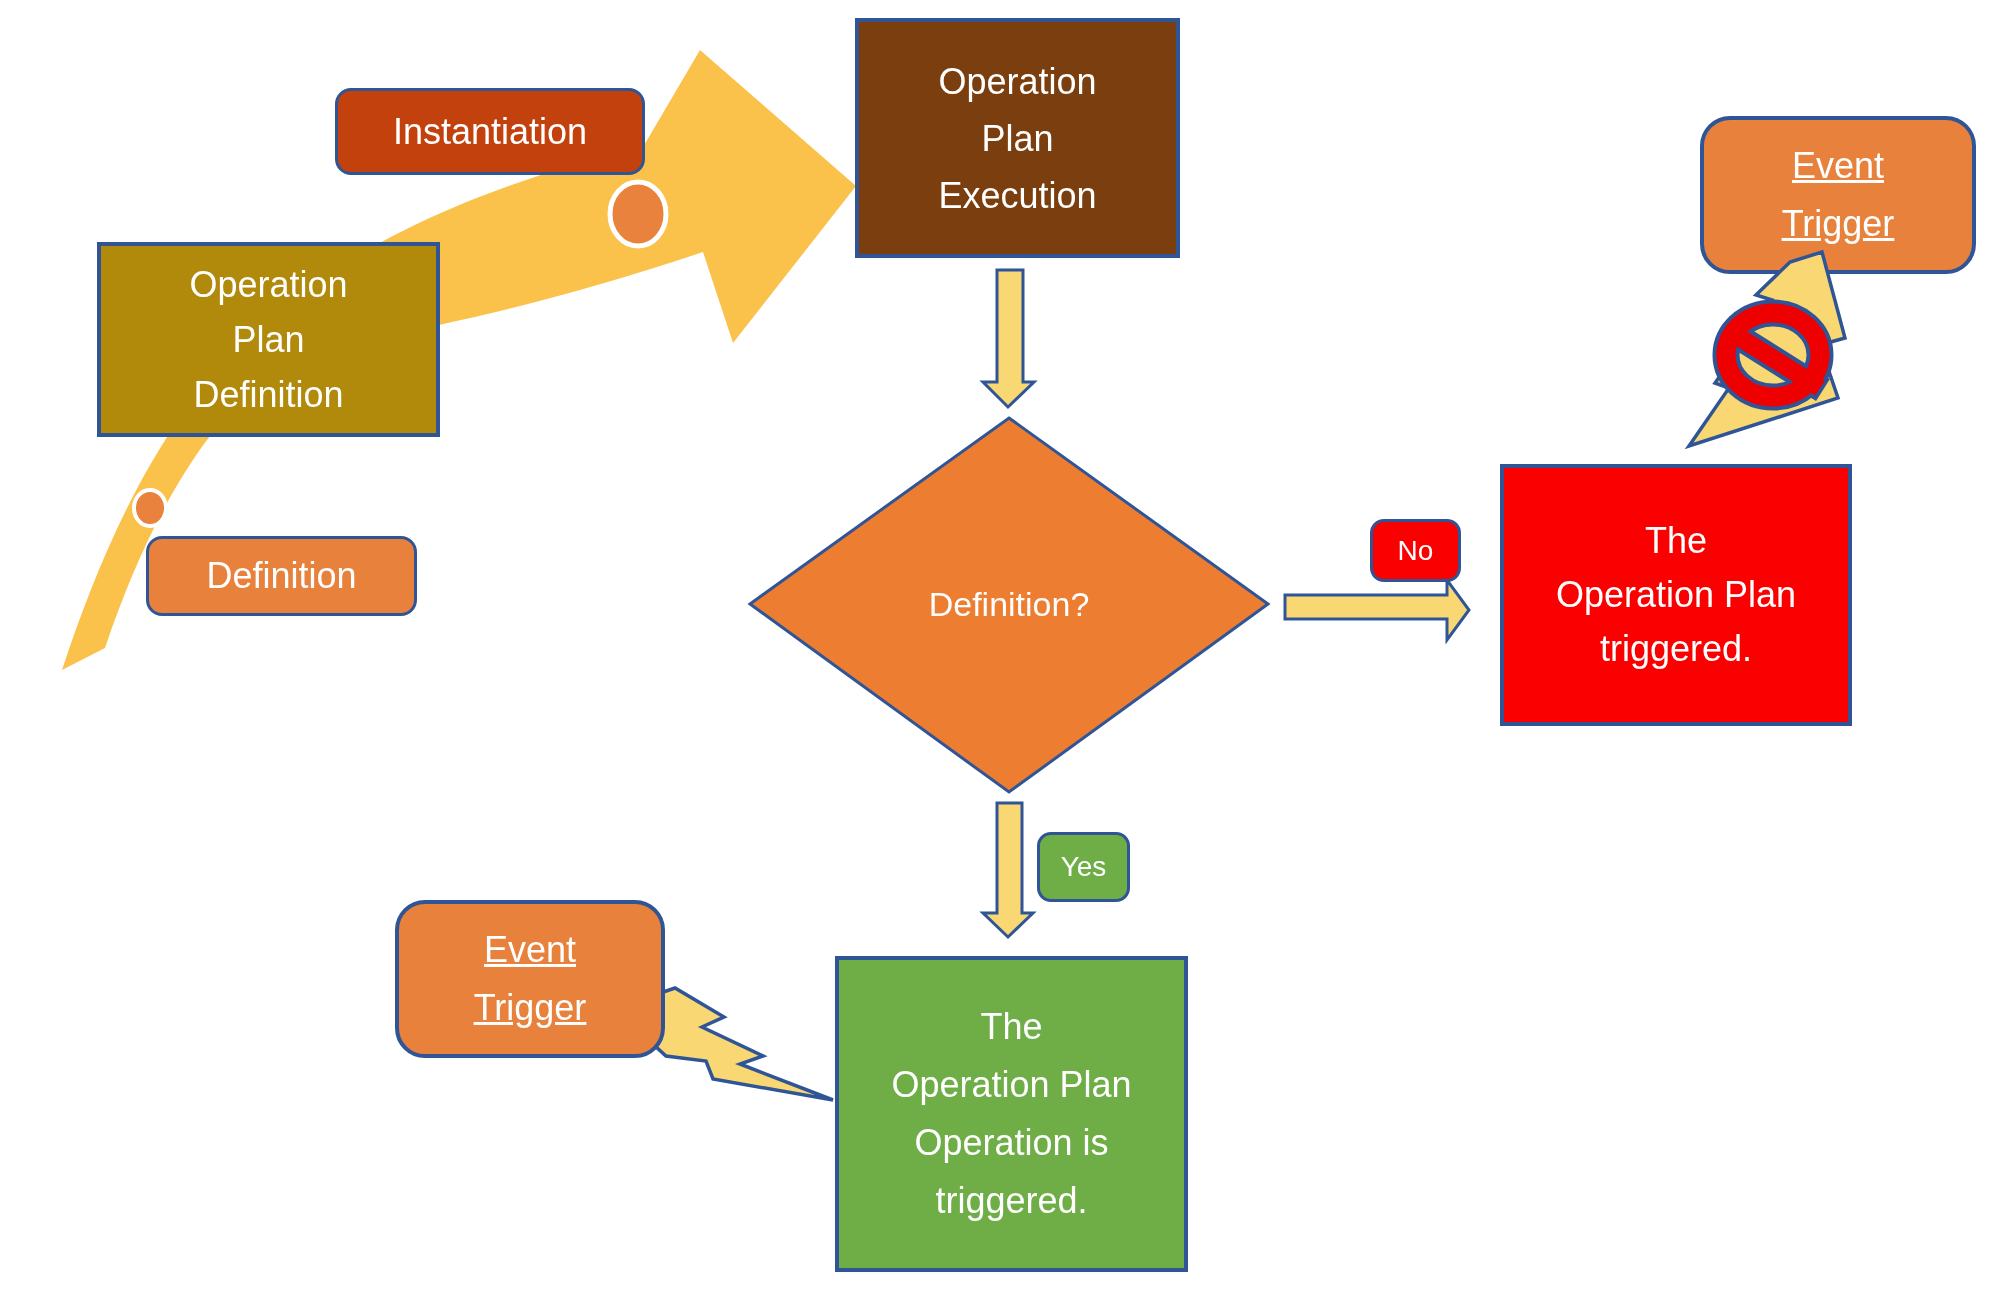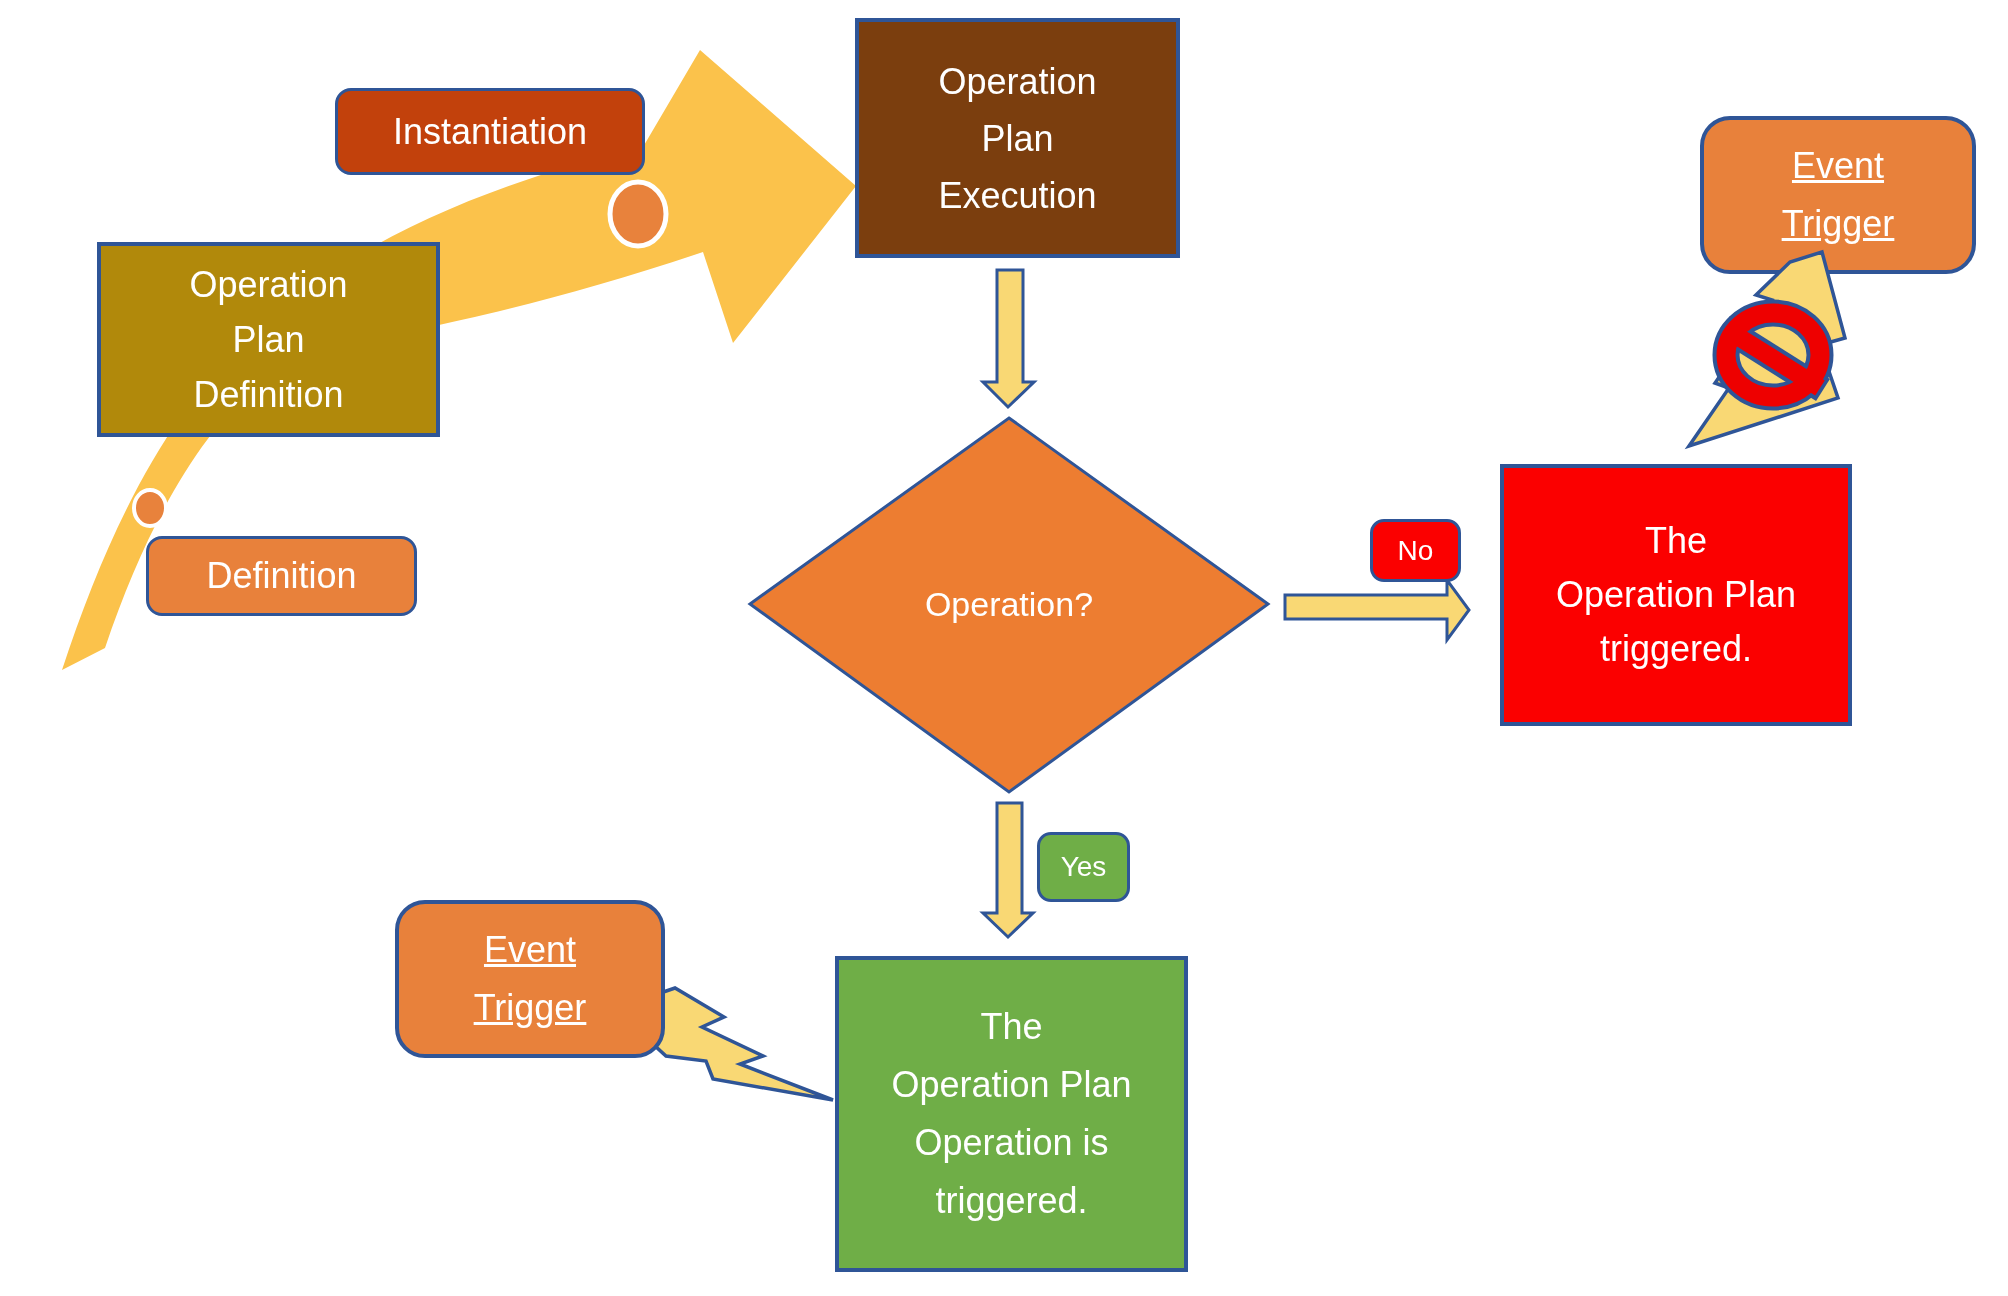--- a/index.html
+++ b/index.html
@@ -70,21 +70,21 @@
     <div>Definition</div>
   </div>
 
   <div id="ope" class="node box">
     <div>Operation</div>
     <div>Plan</div>
     <div>Execution</div>
   </div>
 
   <div id="activated-text" class="node">
-    <div>Operation?</div>
+    <div>Definition?</div>
   </div>
 
   <div id="no-tag" class="node small-tag">
     <div>No</div>
   </div>
 
   <div id="not-triggered" class="node box">
     <div>The</div>
     <div>Operation Plan</div>
     <div>triggered.</div>

